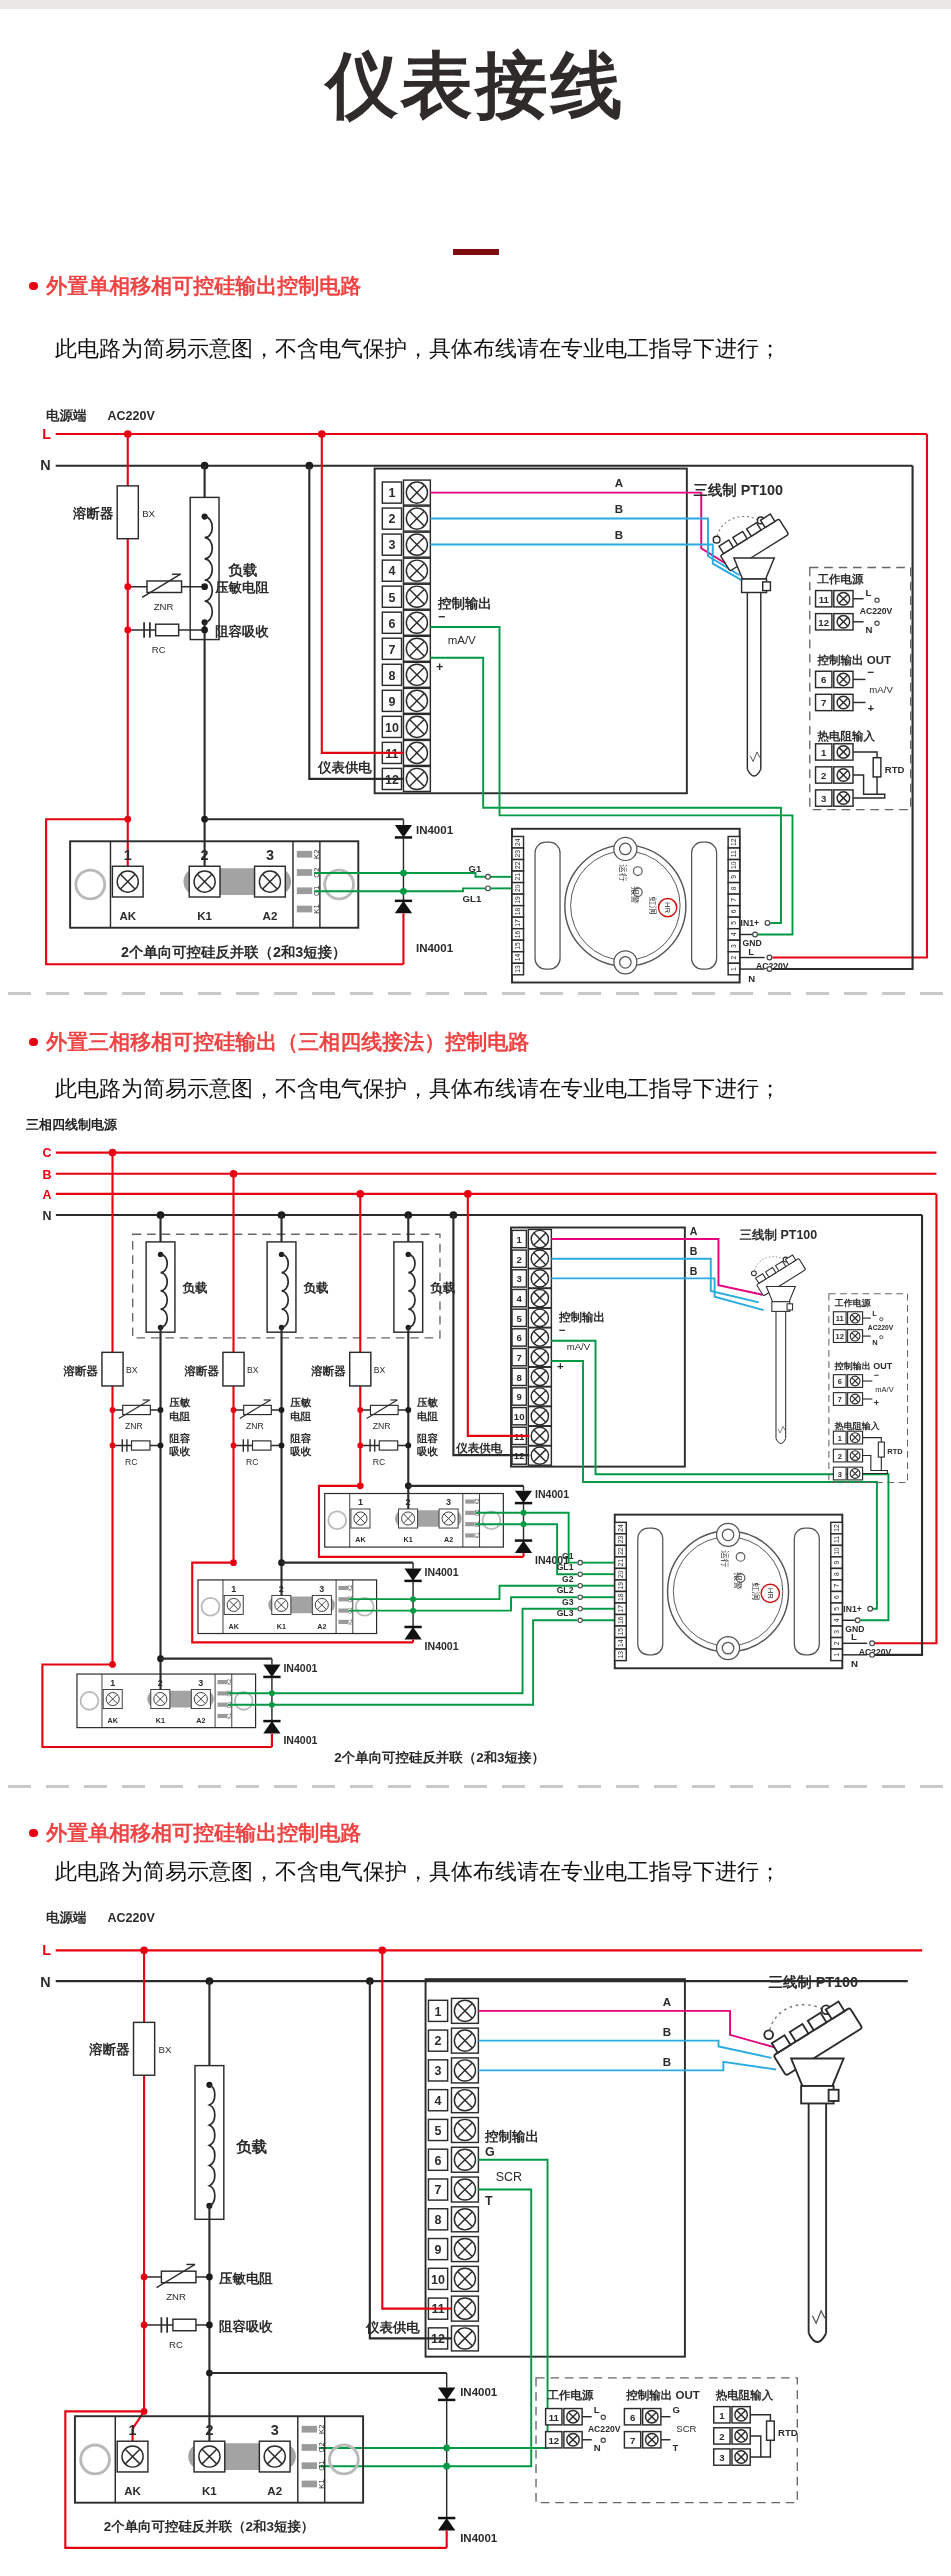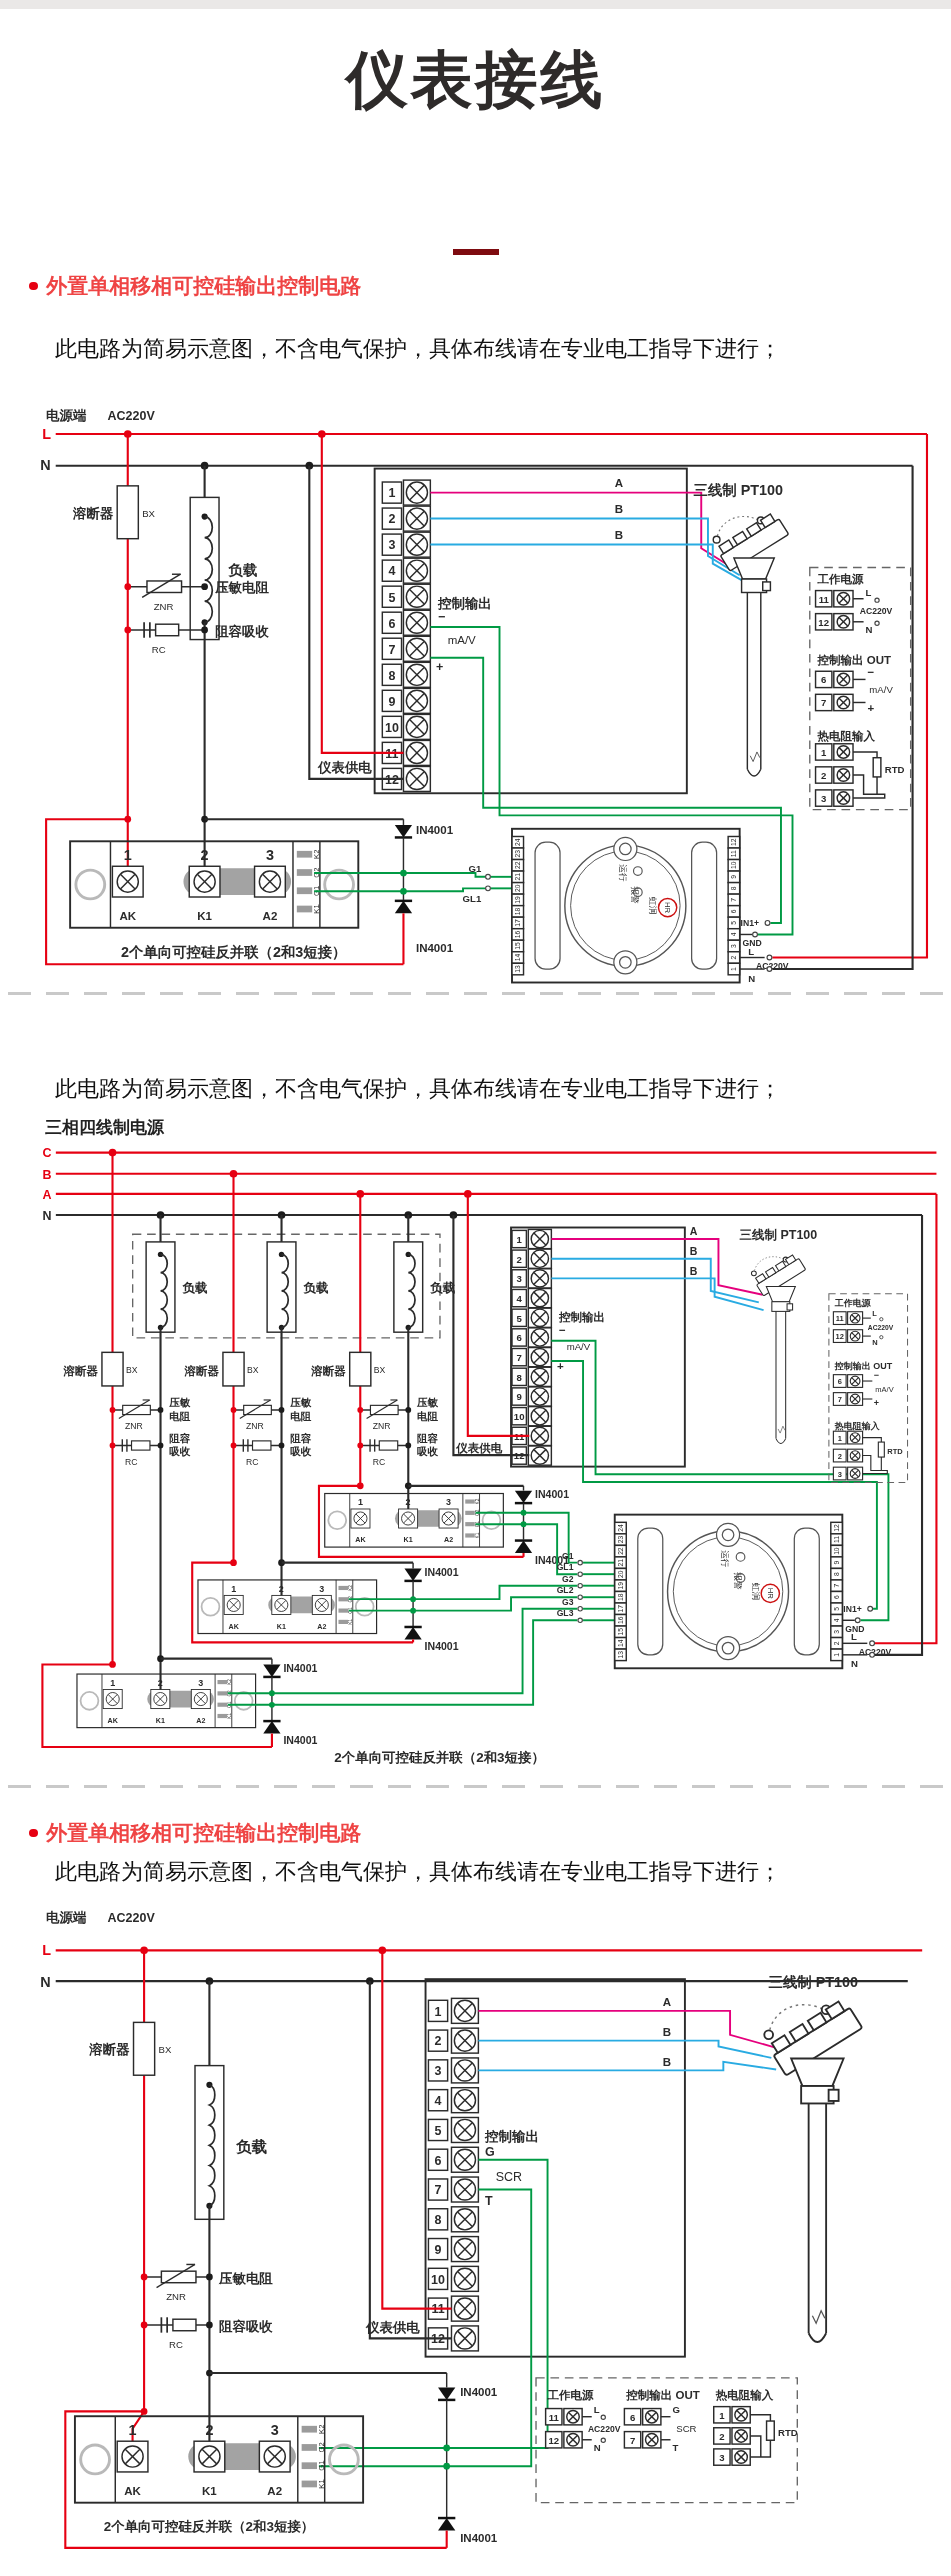--- a/index.html
+++ b/index.html
@@ -1,26 +1,26 @@
 <!DOCTYPE html>
 <html><head>
 <meta charset="utf-8">
 <style>
   html,body{margin:0;padding:0;background:#fff;}
   .page{position:relative;width:951px;height:2576px;background:#fff;overflow:hidden;
         font-family:"Liberation Sans","DejaVu Sans",sans-serif;color:#222;}
   .topbar{position:absolute;left:0;top:0;width:951px;height:8.6px;background:#eae8e7;}
   .main-title{position:absolute;left:0;top:38px;width:951px;text-align:center;
-        font-size:62px;font-weight:900;color:#2e2b2a;letter-spacing:2.9px;}
+        font-size:72px;font-weight:900;color:#2e2b2a;letter-spacing:2.9px;}
   .title-dash{position:absolute;left:453px;top:249px;width:46px;height:5.8px;background:#7e0b10;}
   .sec-head{position:absolute;display:flex;align-items:center;font-size:21px;font-weight:bold;color:#ef4444;}
   .sec-head .bullet{width:8.6px;height:8.6px;border-radius:50%;background:#e60012;margin:0 8.6px 0 0;}
   .sec-head{left:29px;}
   .sec-note{position:absolute;left:55px;font-size:22px;color:#111;}
-  .src-label{position:absolute;left:45px;font-size:17px;font-weight:bold;color:#222;}
+  .src-label{position:absolute;left:26px;font-size:13px;font-weight:bold;color:#222;}
   .sep{position:absolute;left:7.7px;width:936px;height:2.9px;
        background:repeating-linear-gradient(90deg,#c9c9c9 0 23px,transparent 23px 38px);}
   svg{position:absolute;left:0;}
   
   .wr{stroke:#e60012;stroke-width:2.2;fill:none}
   .wk{stroke:#2b2b2b;stroke-width:2.2;fill:none}
   .wk1{stroke:#2b2b2b;stroke-width:1.5;fill:none}
   .wk2{stroke:#2b2b2b;stroke-width:1.8;fill:none}
   .wm{stroke:#e5007d;stroke-width:2;fill:none}
   .wc{stroke:#29abe2;stroke-width:2;fill:none}
@@ -45,20 +45,24 @@
   <div class="topbar"></div>
   <div class="main-title">仪表接线</div>
   <div class="title-dash"></div>
 
   <div class="sec-head" style="top:272px">
     <span class="bullet"></span>
     <span>外置单相移相可控硅输出控制电路</span>
   </div>
   <div class="sec-note" style="top:334px">此电路为简易示意图，不含电气保护，具体布线请在专业电工指导下进行；</div>
 
+  <div class="sec-head" style="top:1028px">
+    <span class="bullet"></span>
+    <span>外置三相移相可控硅输出（三相四线接法）控制电路</span>
+  </div>
   <div class="sec-note" style="top:1074px">此电路为简易示意图，不含电气保护，具体布线请在专业电工指导下进行；</div>
   <div class="src-label" style="top:1116px">三相四线制电源</div>
 
   <div class="sec-head" style="top:1819px">
     <span class="bullet"></span>
     <span>外置单相移相可控硅输出控制电路</span>
   </div>
   <div class="sec-note" style="top:1857px">此电路为简易示意图，不含电气保护，具体布线请在专业电工指导下进行；</div>
 
   <div class="sep" style="top:992px"></div>

